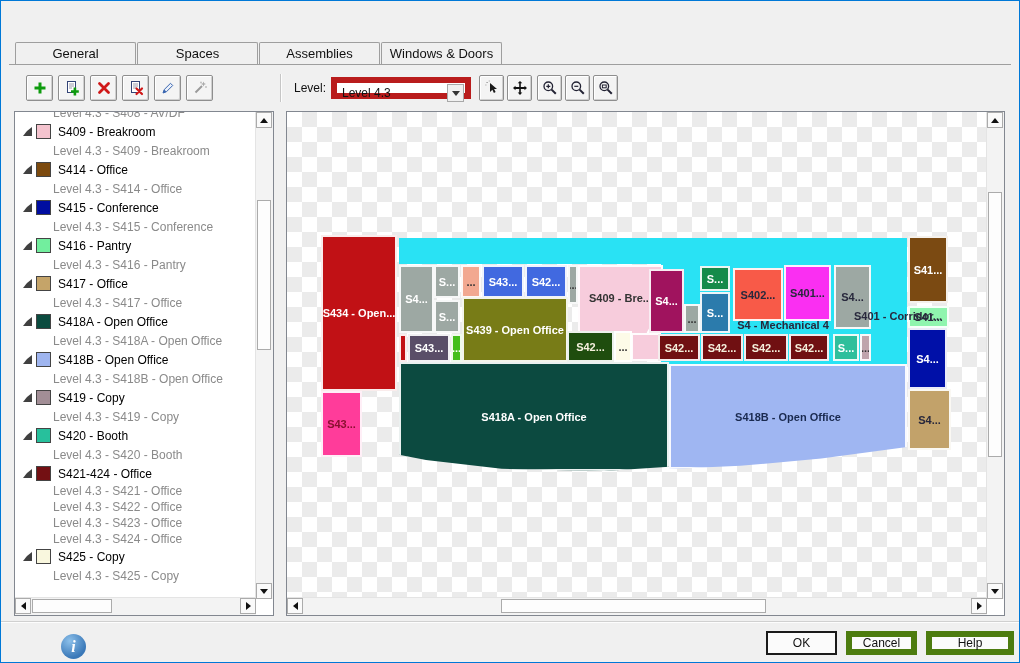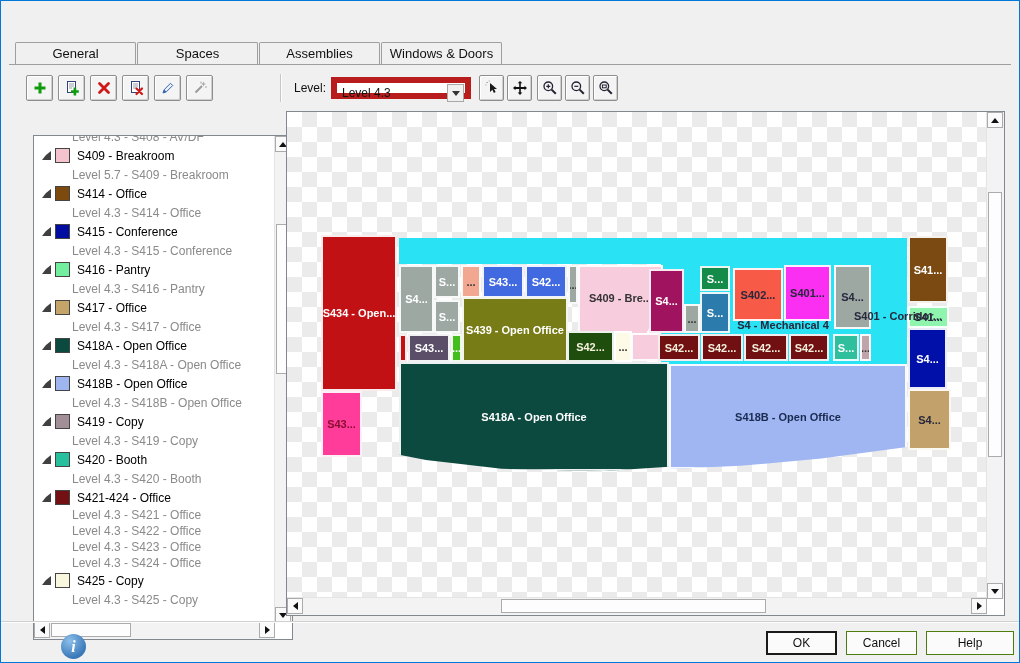--- a/index.html
+++ b/index.html
@@ -24,21 +24,21 @@
         border-radius:2px;box-shadow:inset 1px 1px 0 #fff,inset -1px -1px 0 #CFCFCF;
         display:flex;align-items:center;justify-content:center;box-sizing:border-box;}
   #tb-sep{position:absolute;left:279px;top:73px;height:28px;width:0;border-left:1px solid #C6C6C6;border-right:1px solid #FDFDFD;}
   #level-label{position:absolute;left:293px;top:80px;font-size:12px;color:#111;}
   #level-combo{position:absolute;left:330px;top:76px;width:140px;height:22px;background:#fff;border:6px solid #b91c1c;box-sizing:border-box;}
   #level-value{position:absolute;left:5px;top:3px;font-size:12px;color:#111;}
   #combo-arrow{position:absolute;right:1px;top:1px;width:17px;height:18px;background:#F0F0F0;border:1px solid #A8A8A8;
         display:flex;align-items:center;justify-content:center;box-sizing:border-box;}
   .arr-d{width:0;height:0;border:4px solid transparent;border-top:5px solid #333;margin-top:4px;}
   
-  #tree-panel{position:absolute;left:32px;top:110px;width:260px;height:505px;background:#fff;border:1px solid #828790;box-sizing:border-box;margin-top:24px;}
+  #tree-panel{position:absolute;left:13px;top:110px;width:260px;height:505px;background:#fff;border:1px solid #828790;box-sizing:border-box;}
   #tree-list{position:absolute;left:0;top:0;right:17px;bottom:17px;overflow:hidden;}
   #tree-list .trow:first-child{margin-top:-9px;}
   .trow{display:flex;align-items:center;font-size:12px;white-space:nowrap;}
   .trow.parent{color:#000;padding-left:8px;}
   .trow.child{color:#8A8A8A;padding-left:38px;}
   .tri{width:0;height:0;border:4px solid transparent;border-right:5px solid #404040;border-bottom:5px solid #404040;margin-right:4px;flex:none;}
   .swatch{width:13px;height:13px;border:1px solid #444;margin-right:7px;flex:none;box-sizing:content-box;}
   #plan-panel{position:absolute;left:285px;top:110px;width:719px;height:505px;background:#fff;border:1px solid #828790;box-sizing:border-box;}
   #plan-canvas{position:absolute;left:0;top:0;width:700px;height:486px;overflow:hidden;background-color:#fff;
       background-image:linear-gradient(45deg,#EBEBEB 25%,transparent 25%,transparent 75%,#EBEBEB 75%),
@@ -58,21 +58,21 @@
   .a-up{width:0;height:0;border:4px solid transparent;border-bottom:5px solid #111;margin-bottom:4px;}
   .a-dn{width:0;height:0;border:4px solid transparent;border-top:5px solid #111;margin-top:4px;}
   .a-lf{width:0;height:0;border:4px solid transparent;border-right:5px solid #111;margin-right:4px;}
   .a-rt{width:0;height:0;border:4px solid transparent;border-left:5px solid #111;margin-left:4px;}
   
   #footer-sep{position:absolute;left:0;top:620px;width:100%;height:0;border-top:1px solid #D0D0D0;border-bottom:1px solid #FDFDFD;}
   #info-icon{position:absolute;left:60px;top:633px;width:25px;height:25px;border-radius:50%;
       background:radial-gradient(circle at 35% 28%,#8CC0EA,#3A78B8 70%);color:#fff;
       font-family:"Liberation Serif",serif;font-style:italic;font-weight:bold;font-size:16px;
       display:flex;align-items:center;justify-content:center;}
-  .fbtn{position:absolute;top:630px;width:71px;height:24px;background:#FBFBFB;border:1px solid #4d7c0f;
+  .fbtn{position:absolute;top:630px;width:71px;height:24px;background:#FBFBFB;border:6px solid #4d7c0f;
       font-size:12px;color:#111;display:flex;align-items:center;justify-content:center;box-sizing:border-box;}
   .fbtn.default{border:1px solid #1A1A1A;box-shadow:inset 0 0 0 1px #1A1A1A;}
 </style>
 </head>
 <body>
 
 <div id="window">
 
 
   <div id="tab-strip">
@@ -169,21 +169,21 @@
     <div id="tree-list">
         <div class="trow child" style="height: 19px;">
           <span>Level 4.3  -  S408 - AV/DF</span>
         </div>
         <div class="trow parent" style="height: 19px;">
           <span class="tri"></span>
           <span class="swatch" style="background: rgb(244, 195, 206);"></span>
           <span>S409 - Breakroom</span>
         </div>
         <div class="trow child" style="height: 19px;">
-          <span>Level 5.7  -  S409 - Breakroom</span>
+          <span>Level 4.3  -  S409 - Breakroom</span>
         </div>
         <div class="trow parent" style="height: 19px;">
           <span class="tri"></span>
           <span class="swatch" style="background: rgb(124, 74, 14);"></span>
           <span>S414 - Office</span>
         </div>
         <div class="trow child" style="height: 19px;">
           <span>Level 4.3  -  S414 - Office</span>
         </div>
         <div class="trow parent" style="height: 19px;">

